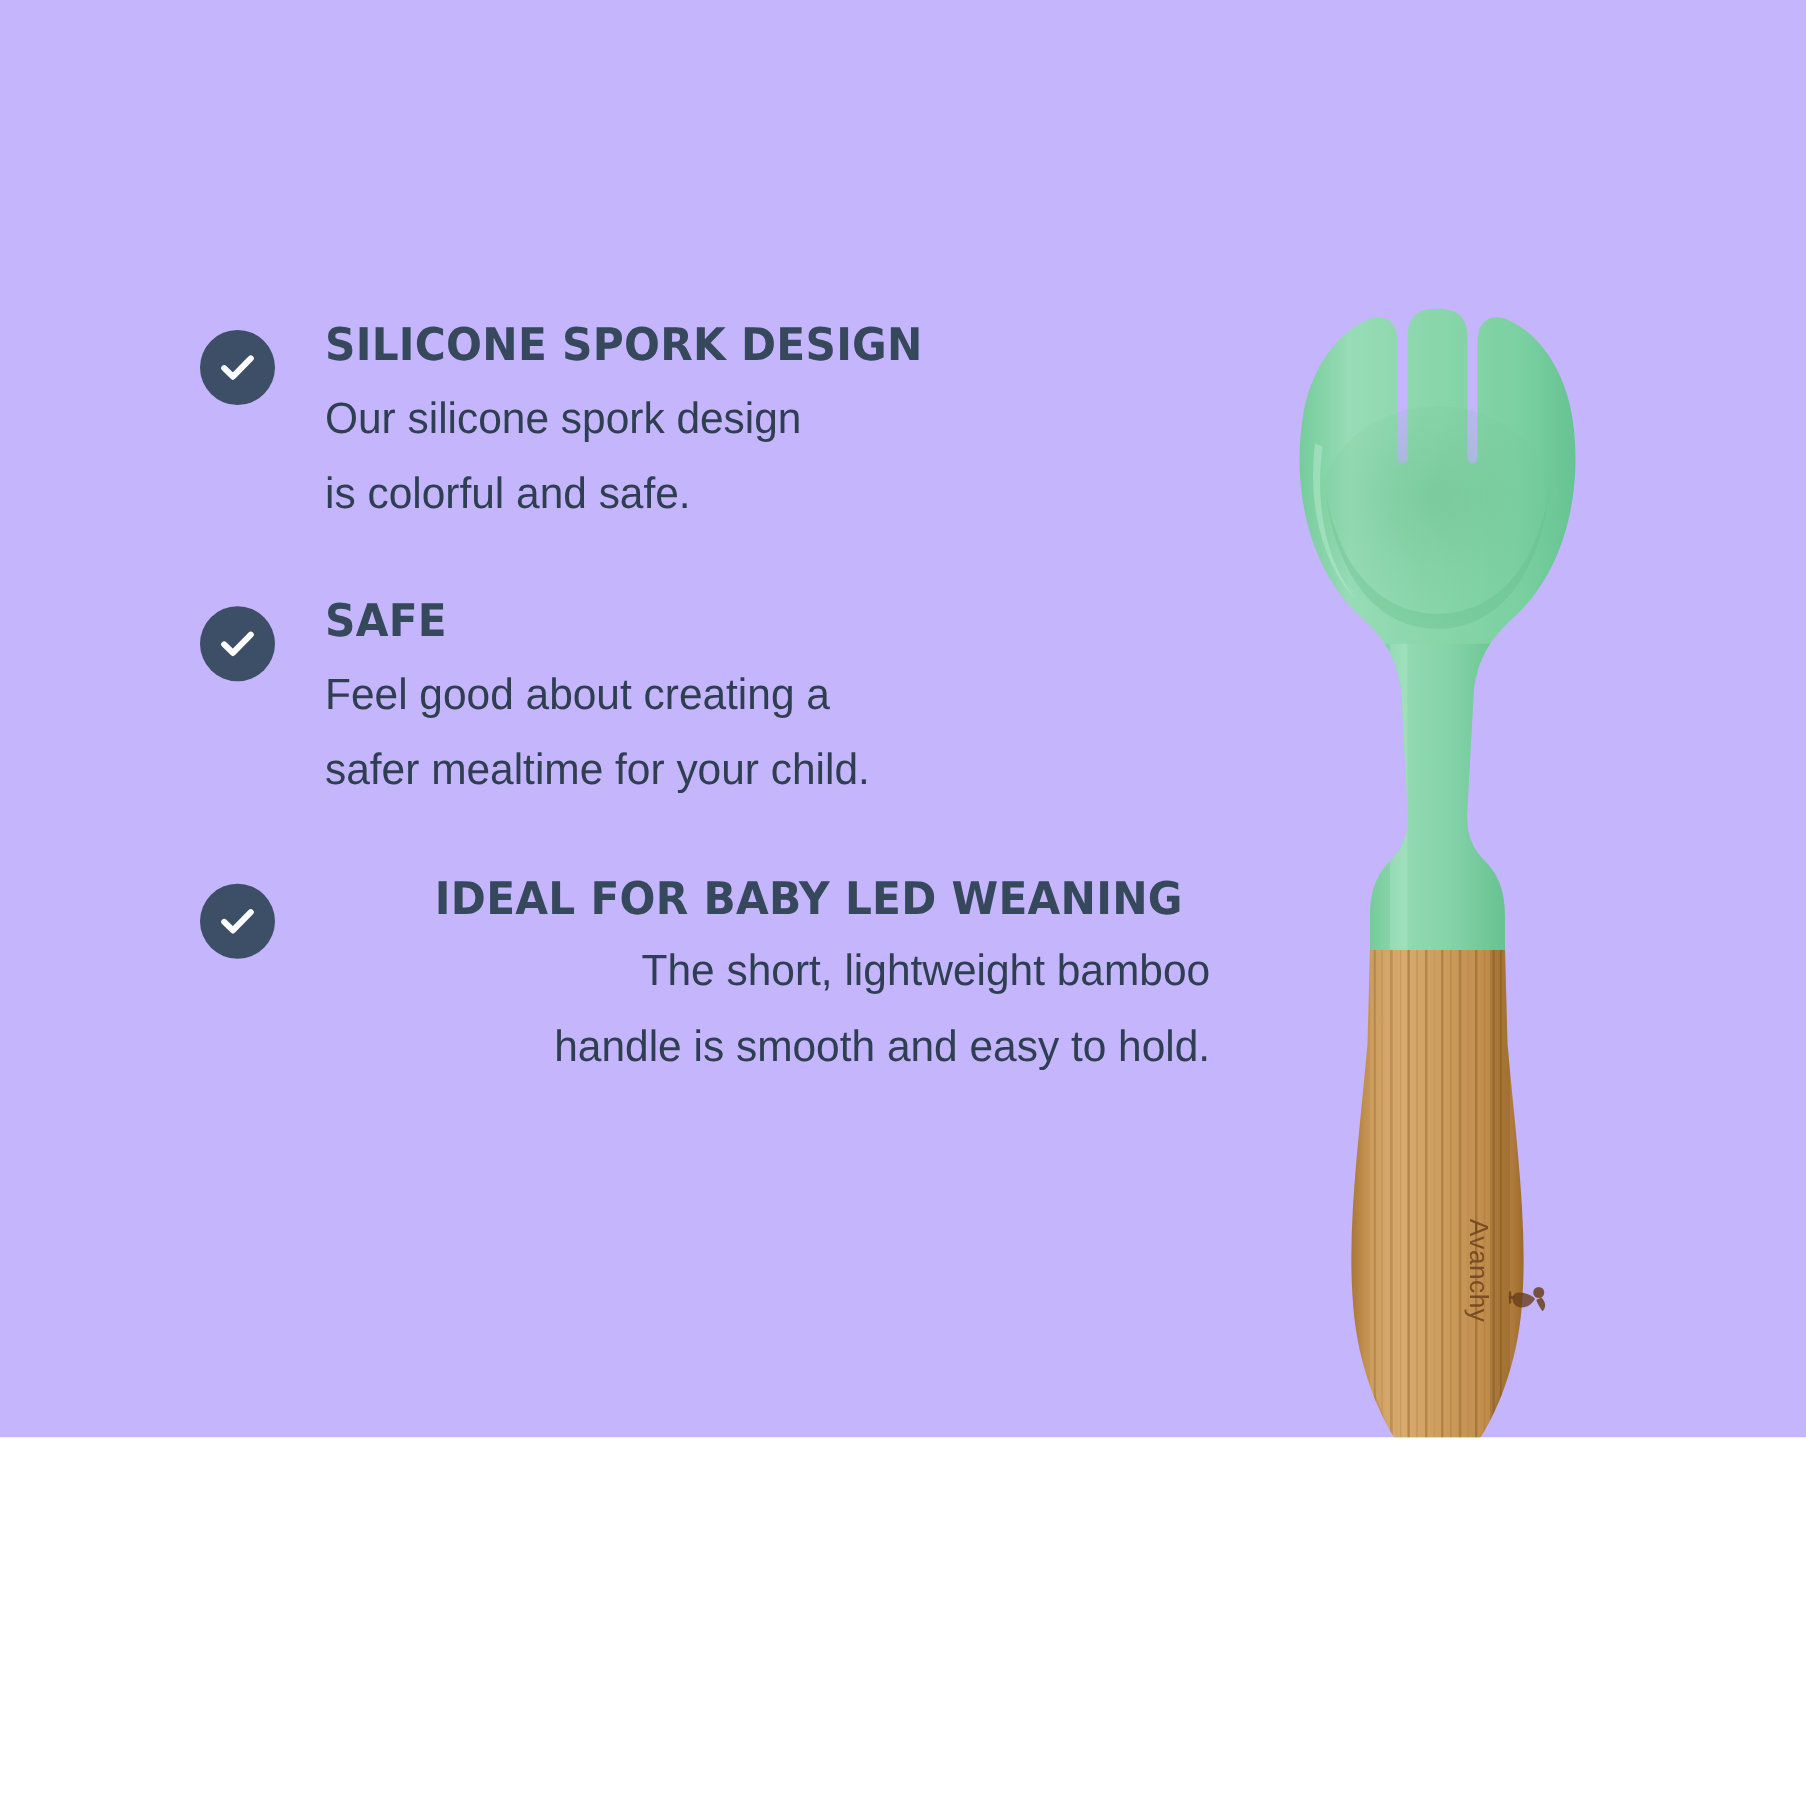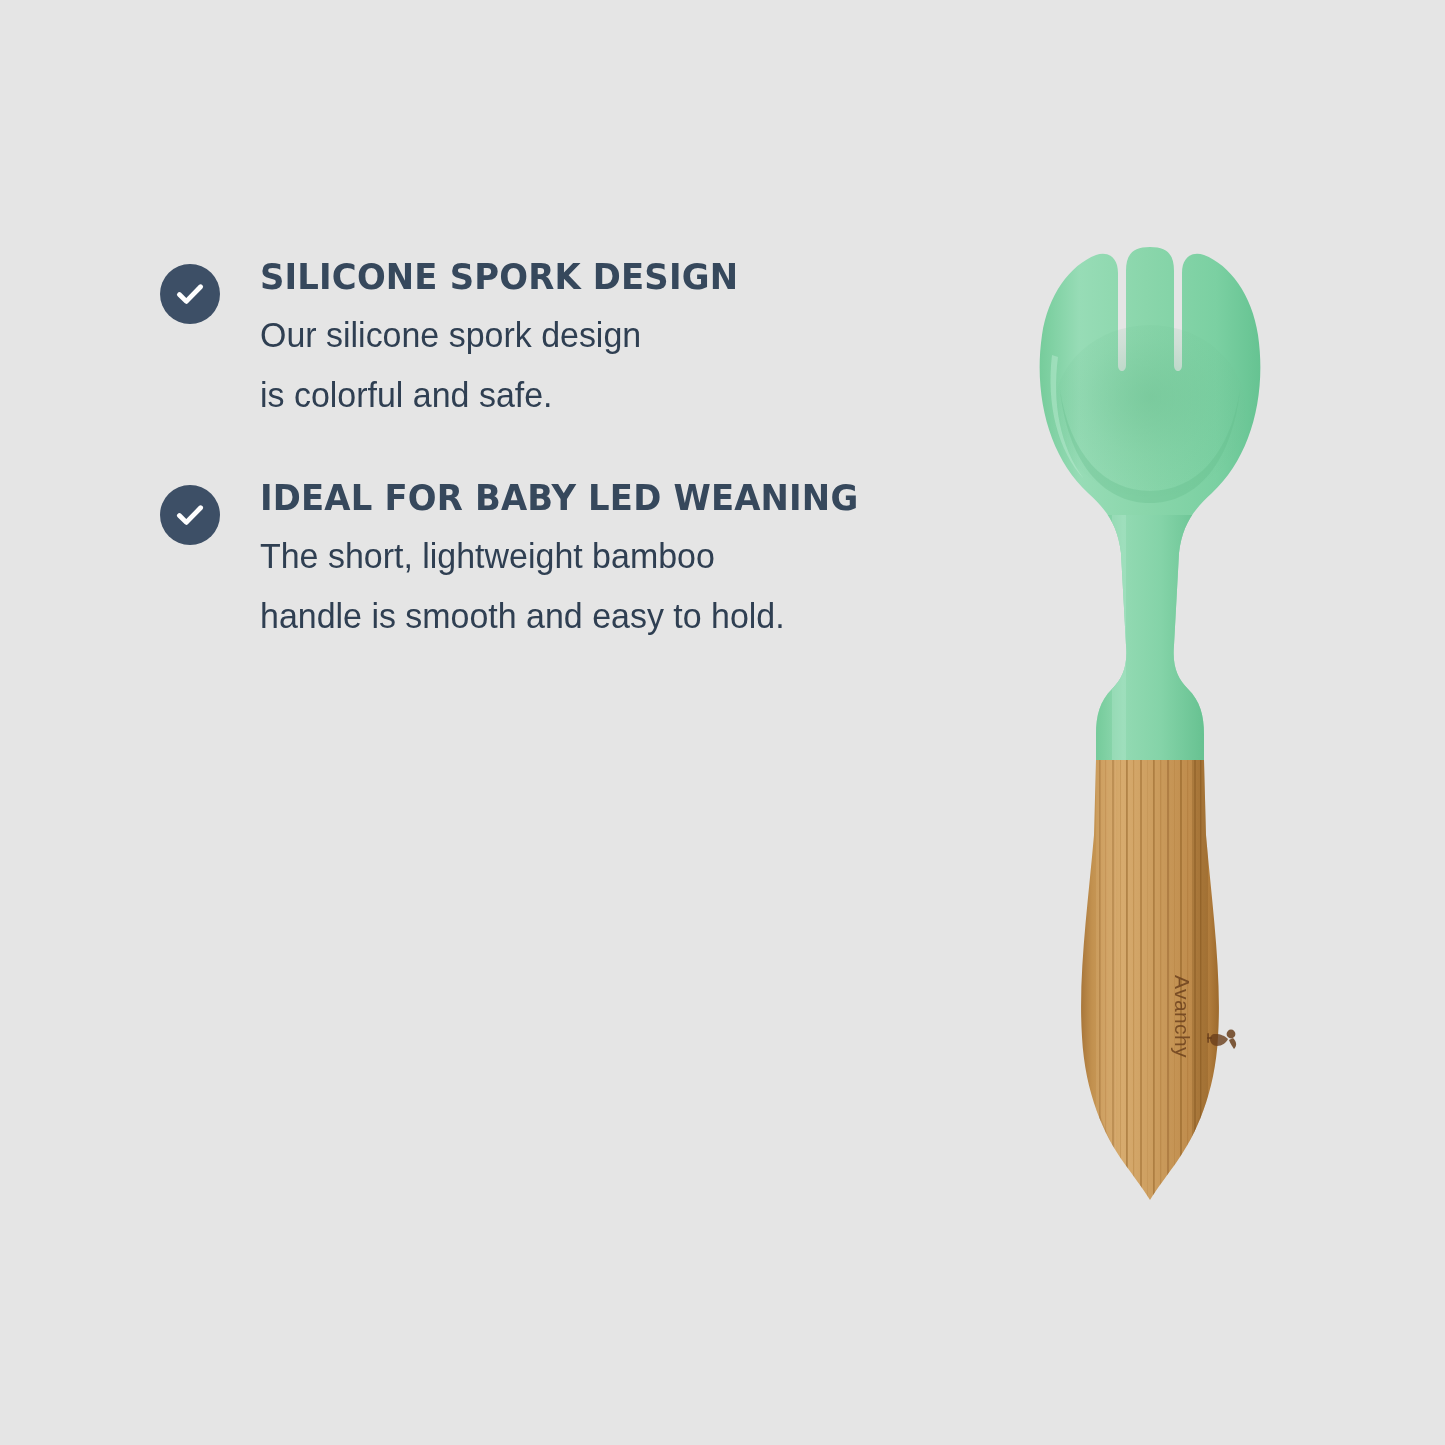--- a/index.html
+++ b/index.html
@@ -3,39 +3,39 @@
 <meta charset="utf-8">
 <style>
   html, body {
     margin: 0;
     padding: 0;
     background: #ffffff;
   }
   .canvas {
     position: relative;
     width: 1445px;
-    height: 1445px;
-    background: #e5e5e5;
+    height: 1150px;
+    background: #c4b5fd;
     overflow: hidden;
     font-family: "Liberation Sans", sans-serif;
   }
 
   
   .features {
     position: absolute;
     left: 160px;
     top: 258px;
     width: 830px;
   }
   .feature {
     position: relative;
     padding-left: 100px;
     margin-bottom: 54px;
   }
-  .feature:last-child { margin-bottom: 0; }
+  .feature:last-child { margin-bottom: 0; text-align: right; }
 
   .check-badge {
     position: absolute;
     left: 0;
     top: 6px;
     width: 60px;
     height: 60px;
     border-radius: 50%;
     background: #3d4f66;
   }
@@ -134,20 +134,32 @@
         </svg>
       </span>
       <p class="feature-title">SILICONE SPORK DESIGN</p>
       <div class="feature-body">
         <span class="ln">Our silicone spork design</span>
         <span class="ln">is colorful and safe.</span>
       </div>
     </div>
 
 
+    <div class="feature">
+      <span class="check-badge">
+        <svg viewBox="0 0 24 24" aria-hidden="true">
+          <path d="M4.5 12.4 L9.4 17.2 L19.5 6.9" fill="none" stroke="#ffffff" stroke-width="3.4" stroke-linecap="round" stroke-linejoin="round"></path>
+        </svg>
+      </span>
+      <p class="feature-title">SAFE</p>
+      <div class="feature-body">
+        <span class="ln">Feel good about creating a</span>
+        <span class="ln">safer mealtime for your child.</span>
+      </div>
+    </div>
 
     <div class="feature">
       <span class="check-badge">
         <svg viewBox="0 0 24 24" aria-hidden="true">
           <path d="M4.5 12.4 L9.4 17.2 L19.5 6.9" fill="none" stroke="#ffffff" stroke-width="3.4" stroke-linecap="round" stroke-linejoin="round"></path>
         </svg>
       </span>
       <p class="feature-title">IDEAL FOR BABY LED WEANING</p>
       <div class="feature-body">
         <span class="ln">The short, lightweight bamboo</span>

